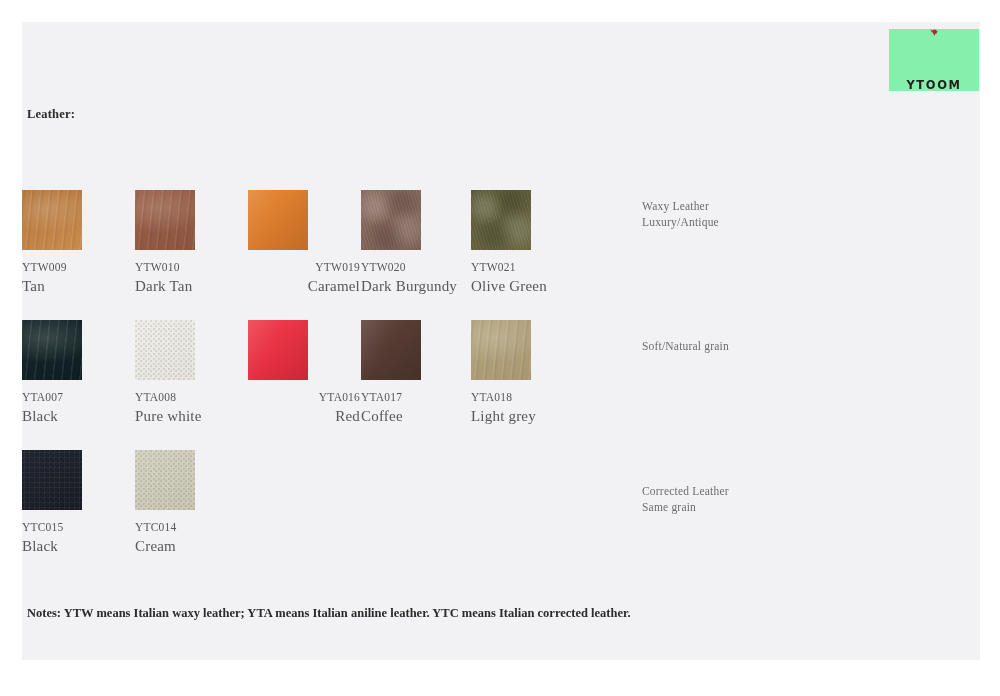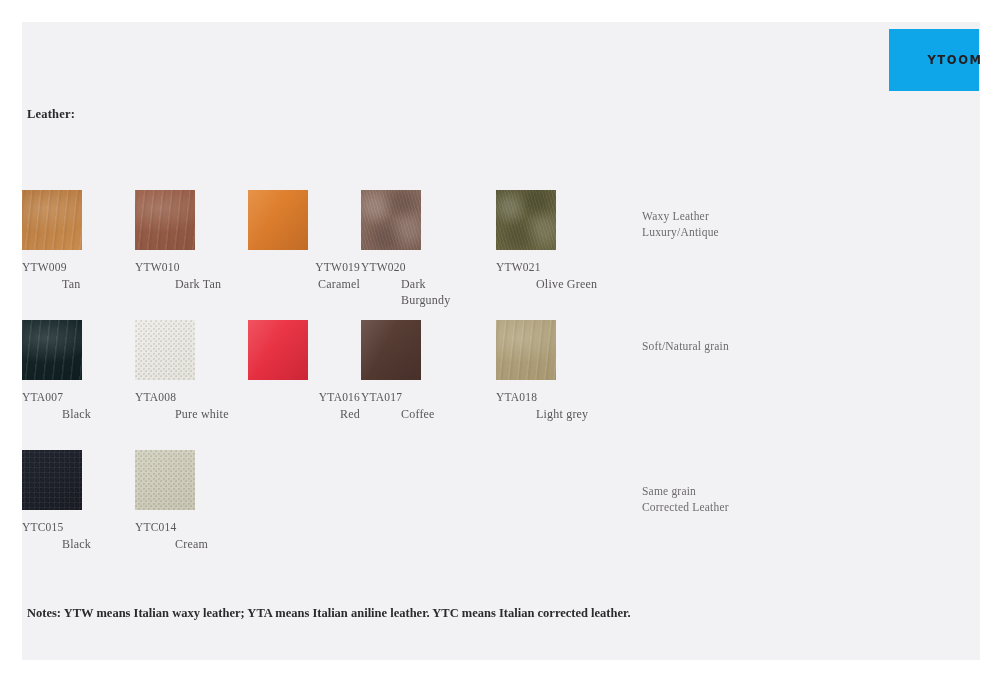--- a/index.html
+++ b/index.html
@@ -22,22 +22,23 @@
     height: 638px;
     background: #f2f1f3;
   }
   
   #logo-box {
     position: absolute;
     left: 867px;
     top: 7px;
     width: 90px;
     height: 62px;
-    background: #0ea5e9;
+    background: #86efac;
     display: flex;
+    flex-direction: column;
     align-items: center;
     justify-content: center;
     gap: 42px;
   }
   #logo-mark {
     width: 34px;
     height: 30px;
     display: block;
   }
   #logo-word {
@@ -73,57 +74,56 @@
 
   .swatch-cell {
     position: absolute;
     top: 0;
     width: 112px;
   }
   .swatch-cell.c0 { left: 0px; }
   .swatch-cell.c1 { left: 113px; }
   .swatch-cell.c2 { left: 226px; text-align: right; }
   .swatch-cell.c3 { left: 339px; }
-  .swatch-cell.c4 { left: 474px; }
+  .swatch-cell.c4 { left: 449px; }
 
   .swatch {
     width: 60px;
     height: 60px;
     position: relative;
     overflow: hidden;
   }
   .swatch .grain {
     position: absolute;
     inset: 0;
   }
   .swatch-code {
     margin-top: 10px;
     font-size: 11.5px;
     color: #58565a;
     line-height: 1.35;
     letter-spacing: .2px;
   }
   .swatch-name {
-    font-size: 12px;
+    font-size: 15px;
     color: #58565a;
     line-height: 1.35;
     letter-spacing: .2px;
-    margin-left: 40px;
   }
   
   .category {
     position: absolute;
     left: 620px;
     width: 250px;
     font-size: 11.5px;
     color: #6d6b70;
     line-height: 1.42;
     letter-spacing: .2px;
   }
-  #row-0 .category { top: 18px; }
+  #row-0 .category { top: 8px; }
   #row-1 .category { top: 18px; }
   #row-2 .category { top: 33px; }
 
   
   #notes {
     position: absolute;
     left: 5px;
     top: 584px;
     font-size: 12.5px;
     font-weight: bold;
@@ -237,20 +237,20 @@
       <div class="swatch-name">Black</div>
     </div>
     <div class="swatch-cell c1">
       <div class="swatch" style="background: rgb(213, 211, 194);">
           <div class="grain" style="background: radial-gradient(circle at 25% 25%, rgba(0, 0, 0, 0.1) 0px, rgba(0, 0, 0, 0.1) 18%, rgba(255, 255, 255, 0.07) 22%, rgba(0, 0, 0, 0) 46%) 0% 0% / 5px 5px repeat, radial-gradient(circle at 75% 75%, rgba(0, 0, 0, 0.1) 0px, rgba(0, 0, 0, 0.1) 18%, rgba(255, 255, 255, 0.07) 22%, rgba(0, 0, 0, 0) 46%) 0% 0% / 5px 5px repeat, linear-gradient(150deg, rgb(213, 211, 194) 0%, rgb(199, 196, 177) 100%) 0% 0% / 100% 100% no-repeat;"></div>
         </div>
       <div class="swatch-code">YTC014</div>
       <div class="swatch-name">Cream</div>
     </div>
     <div class="category">
+      <div>Corrected Leather</div>
       <div>Same grain</div>
-      <div>Corrected Leather</div>
     </div>
   </div>
 
   <div id="notes">Notes: YTW means Italian waxy leather; YTA means Italian aniline leather. YTC means Italian corrected leather.</div>
 
 </div>
 
 </body></html>

